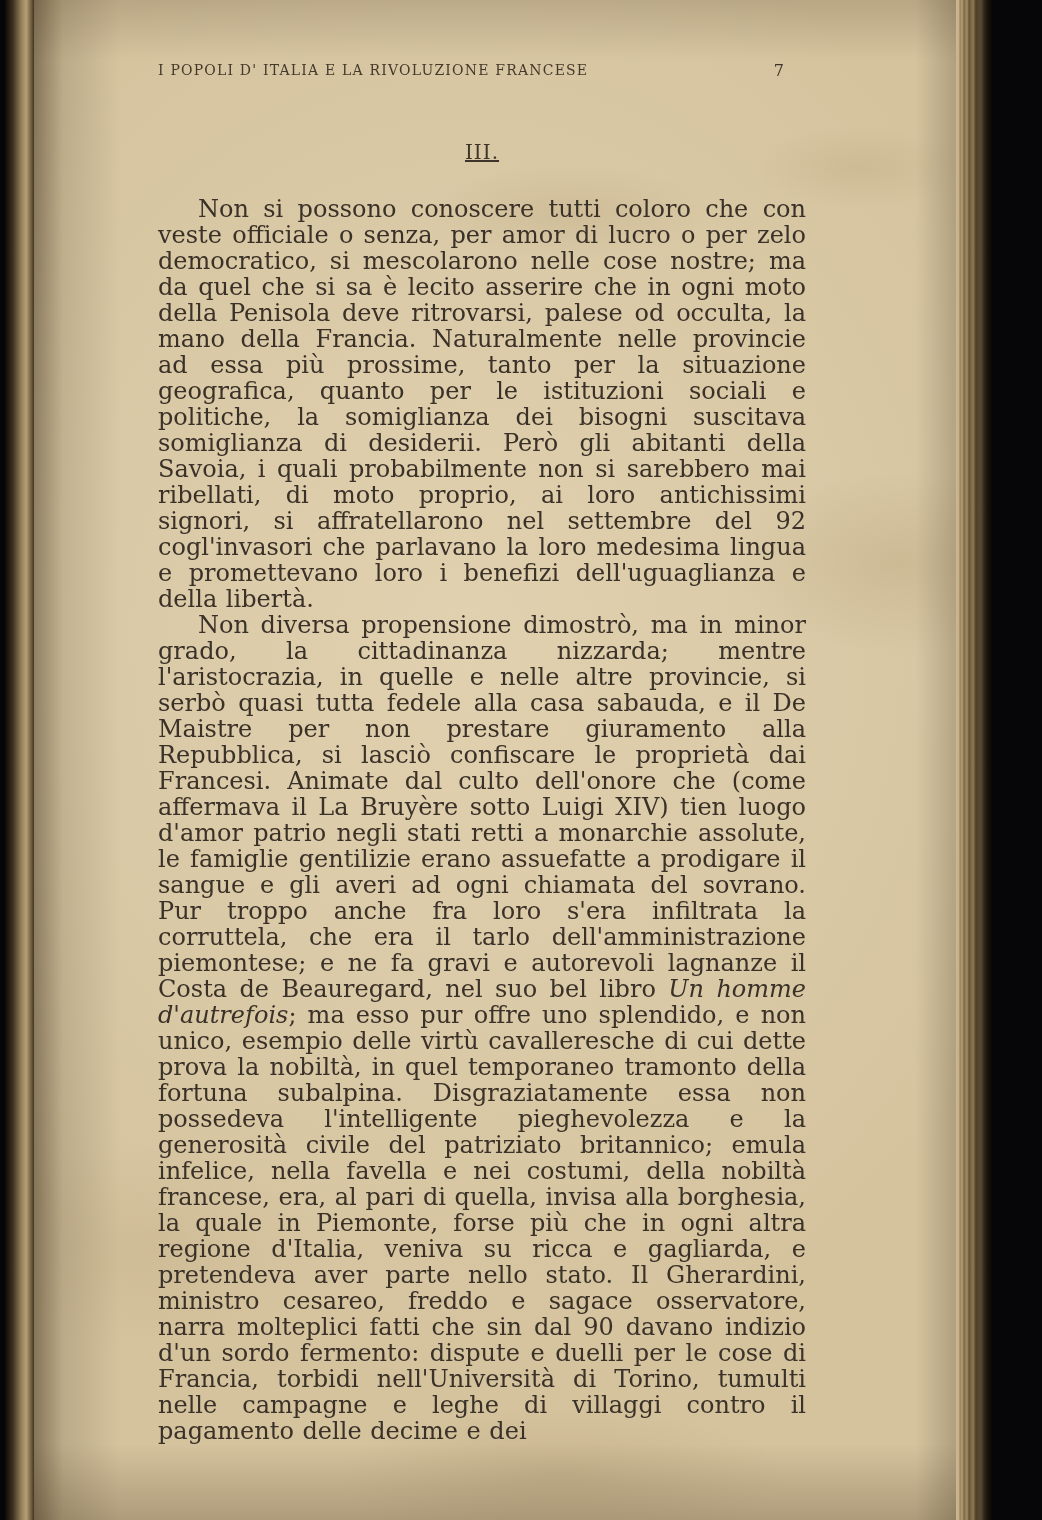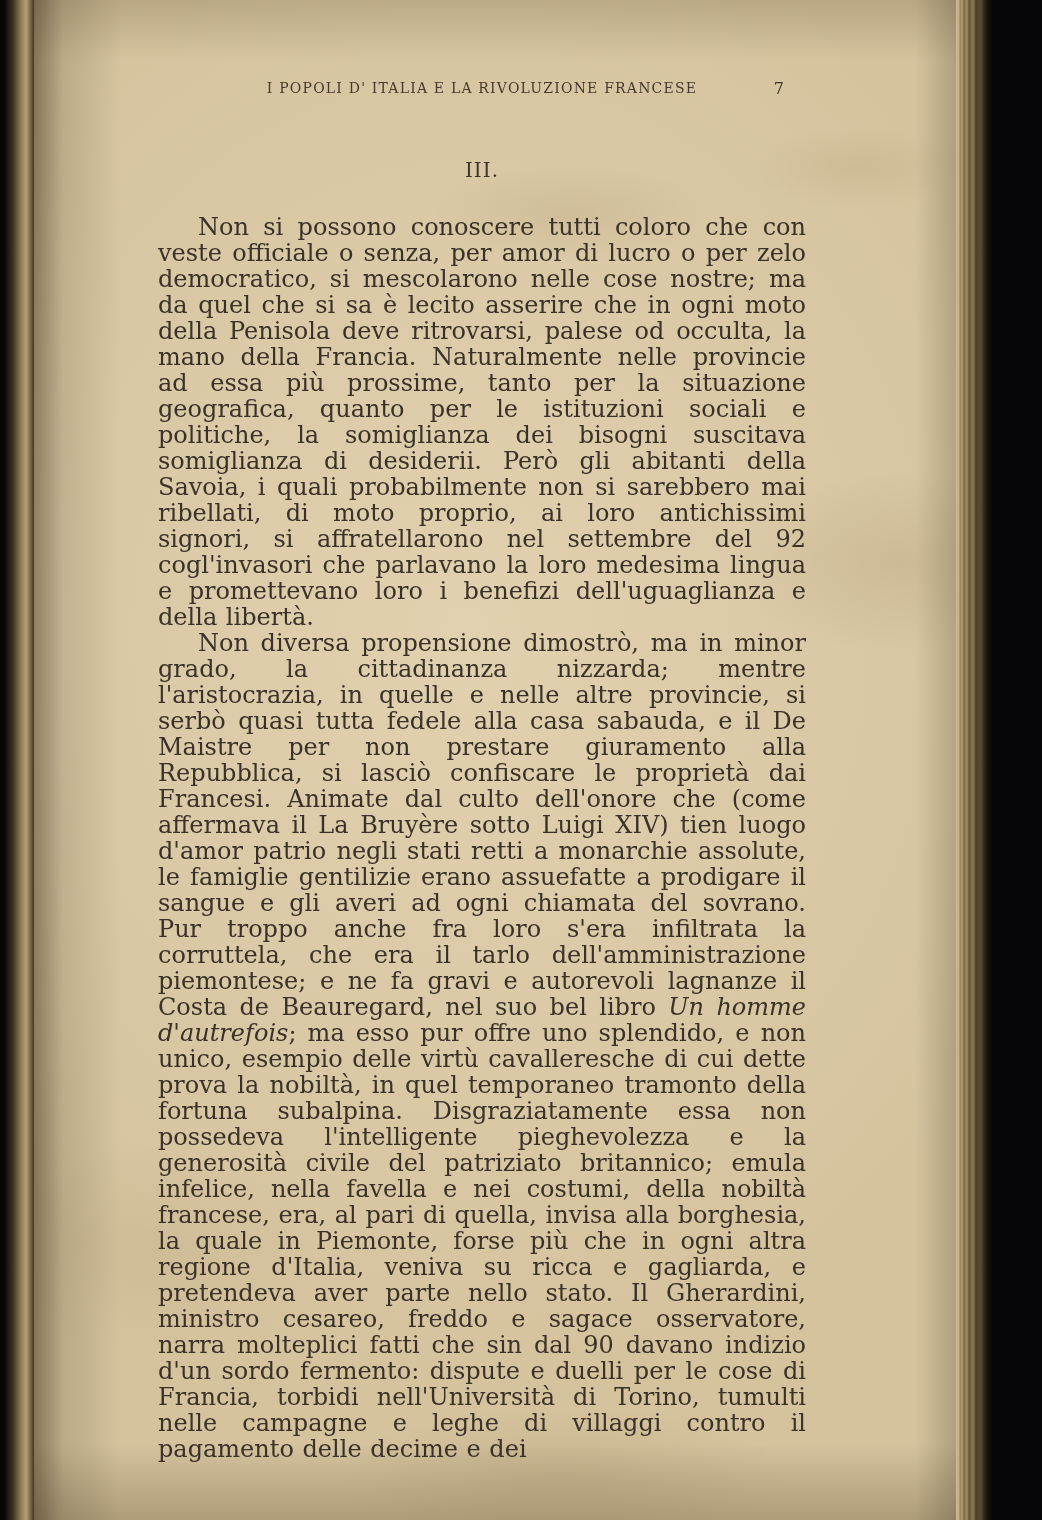--- a/index.html
+++ b/index.html
@@ -77,42 +77,43 @@
   }
   .content {
     position: absolute;
     left: 124px;
     top: 0;
     width: 648px;
     color: #3a3128;
   }
   .running-header {
     position: relative;
-    margin-top: 80px;
+    margin-top: 62px;
     height: 22px;
-    text-align: center;
+    text-align: left;
     font-size: 14px;
     letter-spacing: 1.2px;
     color: #44392b;
     white-space: nowrap;
   }
   .page-number {
     position: absolute;
     right: 22px;
     top: -1px;
     font-size: 16px;
     letter-spacing: 0;
     color: #3e352a;
   }
   .section-heading {
     margin-top: 56px;
     text-align: center;
     font-size: 20px;
     letter-spacing: 1px;
     color: #3e352a;
+    text-decoration: underline;
   }
   .body-text {
     margin-top: 32px;
   }
   .para {
     margin: 0;
     text-align: justify;
     font-size: 24px;
     line-height: 26px;
     text-indent: 40px;

